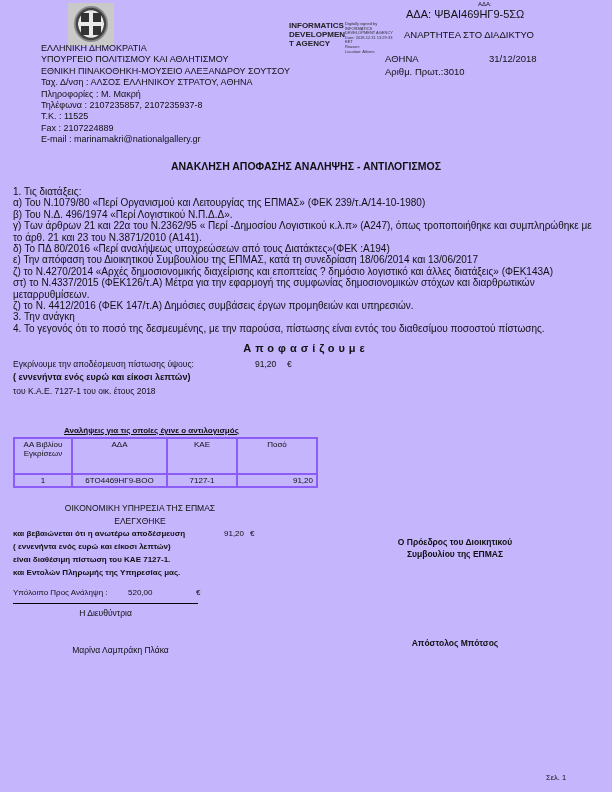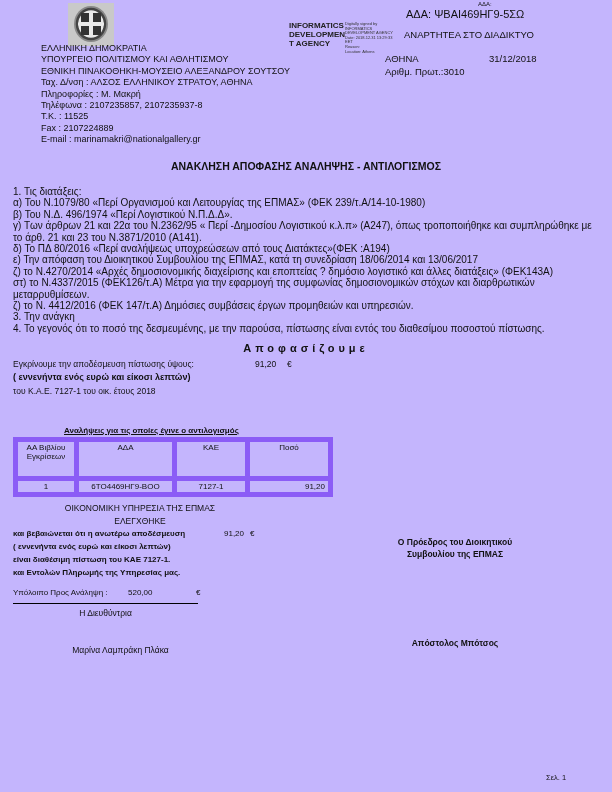--- a/index.html
+++ b/index.html
@@ -7,21 +7,21 @@
         font-family:"Liberation Sans",sans-serif;color:#111;overflow:hidden;}
   .abs{position:absolute;}
   .hl{font-size:9px;line-height:11.4px;white-space:nowrap;}
   .doc-title{font-weight:bold;font-size:10.5px;text-align:center;width:100%;}
   .body-lines{font-size:10px;line-height:11.4px;}
   .tiny-sig{font-size:4px;line-height:4.6px;color:#333;letter-spacing:0;}
   .agency{font-size:8px;line-height:9px;font-weight:bold;color:#222;}
   .decision-head{font-weight:bold;font-size:11px;letter-spacing:4px;text-align:center;width:100%;}
   .bold{font-weight:bold;}
   table.ann{border-collapse:collapse;font-size:8px;}
-  table.ann th,table.ann td{border:5px solid #8b5cf6;padding:1px 3px;font-weight:normal;}
+  table.ann th,table.ann td{border:2px solid #8b5cf6;padding:1px 3px;font-weight:normal;}
   table.ann th{vertical-align:top;text-align:center;}
   .caption{font-size:8px;text-decoration:underline;font-weight:bold;}
   .fin{font-size:8px;line-height:13px;}
   .sig-line{border-top:1.5px solid #000;}
   .center{text-align:center;}
   .nw{white-space:nowrap;}
 </style>
 </head>
 <body>
 

